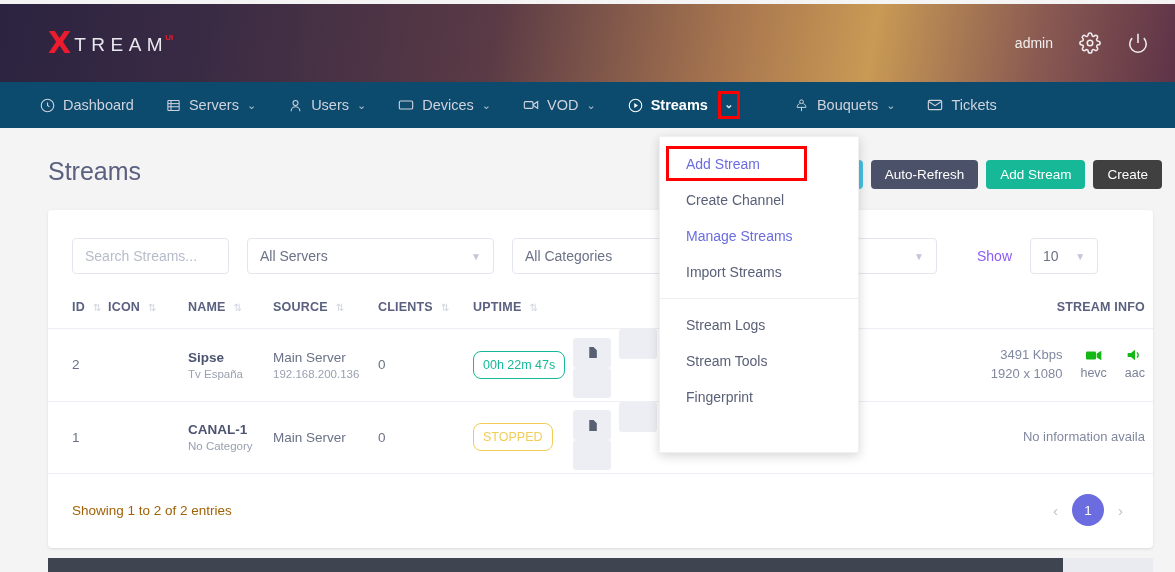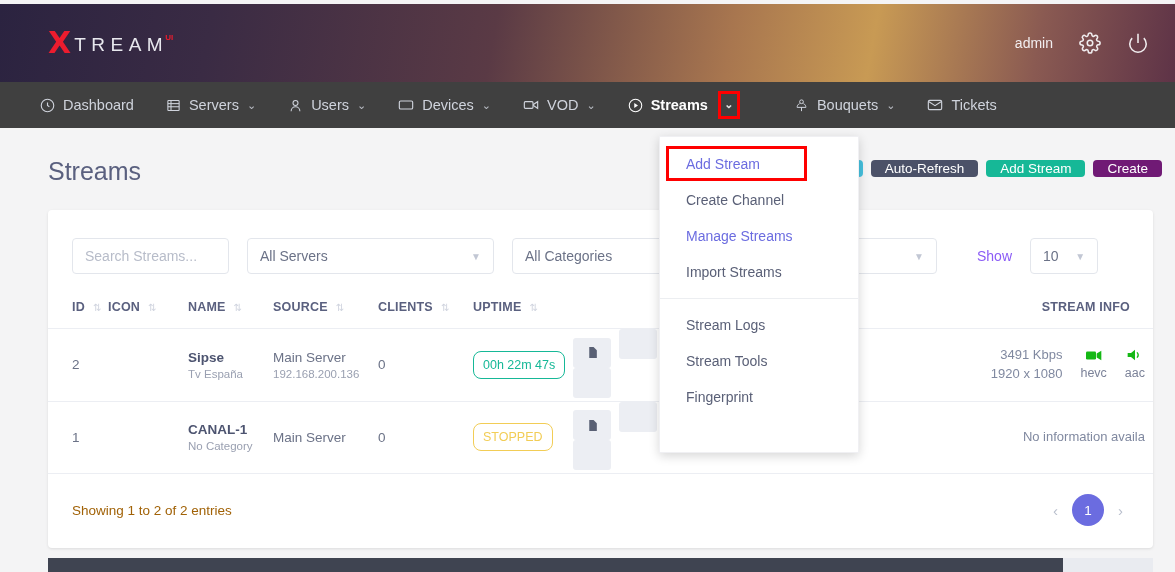--- a/index.html
+++ b/index.html
@@ -32,21 +32,21 @@
   }
   .top-right {
     margin-left: auto; margin-right: 26px; display: flex; align-items: center; gap: 26px;
   }
   .admin-label { color: #f2eef0; font-size: 14px; }
   .icon-btn { color: #f0ecee; display: flex; align-items: center; }
 
   
   .navbar {
     position: absolute; left: 0; top: 82px; width: 1175px; height: 46px;
-    background: #404040; display: flex; align-items: center; padding-left: 40px;
+    background: #0c4a6e; display: flex; align-items: center; padding-left: 40px;
   }
   .nav-item {
     display: flex; align-items: center; gap: 8px; color: #cfd3dc;
     font-size: 14.5px; margin-right: 32px; cursor: pointer; position: relative;
     height: 46px;
   }
   .nav-item.active { color: #ffffff; font-weight: bold; }
   .nav-item svg { display: block; }
   .caret { font-size: 11px; opacity: .85; }
   .caret-box {
@@ -56,27 +56,27 @@
 
   
   .page-title {
     position: absolute; left: 48px; top: 157px;
     font-size: 25px; color: #5a607f; font-weight: 400;
   }
   .header-actions {
     position: absolute; right: 13px; top: 160px; display: flex; align-items: center; gap: 8px;
   }
   .btn { border: none; border-radius: 4px; color: #fff; font-size: 13.5px;
-         padding: 0 14px; height: 17px; display:flex; align-items:center; cursor:pointer;
+         padding: 0 14px; height: 29px; display:flex; align-items:center; cursor:pointer;
          font-family: "Liberation Sans", sans-serif; }
   .btn-yellow { background: #f7c948; width: 36px; padding: 0; }
   .btn-cyan   { background: #45c0de; width: 40px; justify-content: center; }
   .btn-dark   { background: #4b5168; }
   .btn-green  { background: #16b897; }
-  .btn-purple { background: #701a75; }
+  .btn-purple { background: #404040; }
 
   
   .card {
     position: absolute; left: 48px; top: 210px; width: 1105px; height: 338px;
     background: #ffffff; border-radius: 4px; box-shadow: 0 1px 3px rgba(0,0,0,.10);
     overflow: hidden;
   }
   .filters { display: flex; align-items: center; padding: 28px 0 0 24px; gap: 18px; }
   .field {
     border: 1px solid #e3e6ec; border-radius: 4px; height: 36px;
@@ -342,21 +342,21 @@
           <th style="width:100px;">
             <span>UPTIME</span><span class="sort">⇅</span>
           </th>
           <th style="width:165px;"></th>
           <th style="width:55px;">
             <span>VER</span>
           </th>
           <th style="width:85px;">
             <span>EPG</span><span class="sort">⇅</span>
           </th>
-          <th style="text-align:right;padding-right:23px;">
+          <th style="text-align:right;padding-right:8px;">
             <span>STREAM INFO</span>
           </th>
         </tr>
       </thead>
       <tbody>
 
         <tr>
           <td style="padding-left:24px;">2</td>
           <td></td>
           <td>

